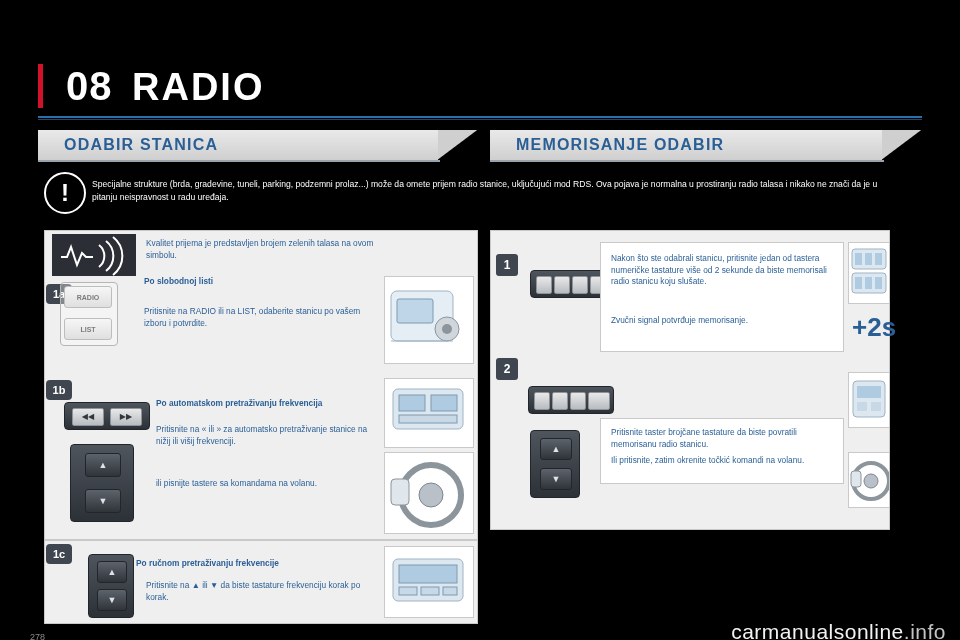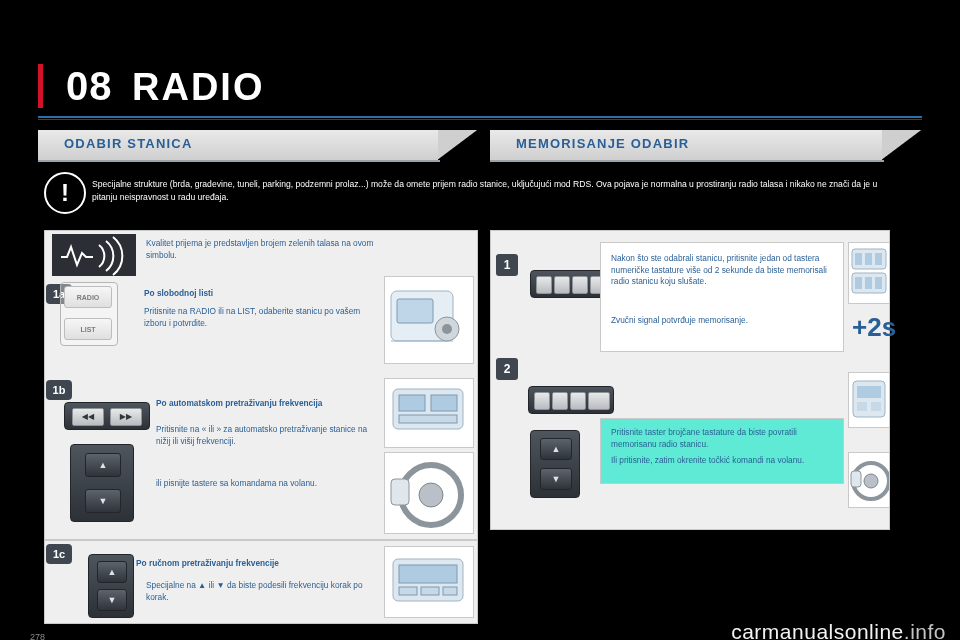--- a/index.html
+++ b/index.html
@@ -8,21 +8,21 @@
 
   
   .chapnum{position:absolute;left:66px;top:44px;color:#fff;font-size:40px;font-weight:bold;letter-spacing:1px;}
   .chaptitle{position:absolute;left:132px;top:46px;color:#fff;font-size:38px;font-weight:bold;letter-spacing:2px;}
   .redbar{position:absolute;left:38px;top:44px;width:5px;height:44px;background:#d2112b;}
   .topline{position:absolute;left:38px;top:96px;width:884px;height:2px;background:#2f6fa8;}
   .topline2{position:absolute;left:38px;top:99px;width:884px;height:1px;background:#1b4a75;}
 
   
   .secbar{position:absolute;height:30px;background:linear-gradient(to bottom,#e9e9e9,#cfcfcf);}
-  .secbar .lbl{position:absolute;left:26px;top:6px;color:#2a5f96;font-size:13px;font-weight:bold;letter-spacing:1.2px;}
+  .secbar .lbl{position:absolute;left:26px;top:6px;color:#2a5f96;font-size:16px;font-weight:bold;letter-spacing:1.2px;}
   .secunder{position:absolute;height:2px;background:#9aa3ab;}
 
   
   .panel{position:absolute;background:#fff;}
   .panelgrey{position:absolute;background:#efefef;}
   .brd{border:1px solid #c9c9c9;box-sizing:border-box;}
 
   .badge{position:absolute;width:26px;height:20px;background:#3f4650;color:#fff;font-size:11px;font-weight:bold;
          display:flex;align-items:center;justify-content:center;border-radius:2px;}
   .badge.round{border-radius:4px;}
@@ -89,21 +89,21 @@
   </div>
   <div class="cap" style="left:146px;top:218px;width:230px;">Kvalitet prijema je predstavljen brojem zelenih talasa na ovom simbolu.</div>
 
   <div class="badge round" style="left:46px;top:264px;">1a</div>
   <div class="panel brd" style="left:46px;top:264px;width:334px;height:82px;background:transparent;border:0;"></div>
 
   <div class="sbtn" style="left:64px;top:266px;width:46px;height:20px;">RADIO</div>
   <div class="sbtn" style="left:64px;top:298px;width:46px;height:20px;">LIST</div>
   <div style="position:absolute;left:60px;top:262px;width:56px;height:62px;border:1px solid #b6b6b6;border-radius:4px;background:rgba(255,255,255,.35);"></div>
 
-  <div class="cap" style="left:144px;top:268px;width:212px;font-weight:bold;">Po slobodnoj listi</div>
+  <div class="cap" style="left:144px;top:256px;width:212px;font-weight:bold;">Po slobodnoj listi</div>
   <div class="cap" style="left:144px;top:286px;width:218px;">Pritisnite na RADIO ili na LIST, odaberite stanicu po vašem izboru i potvrdite.</div>
 
   <div class="panel brd" style="left:384px;top:256px;width:90px;height:88px;">
     <svg width="88" height="86" viewBox="0 0 88 86">
       <rect x="6" y="14" width="62" height="50" rx="6" fill="#e6eef5" stroke="#9fb3c4"></rect>
       <rect x="12" y="22" width="36" height="24" rx="2" fill="#bfd6e8" stroke="#7e9ab0"></rect>
       <circle cx="62" cy="52" r="12" fill="#cfd6dc" stroke="#8d959c"></circle>
       <circle cx="62" cy="52" r="5" fill="#8d959c"></circle>
       <path d="M6 64 L68 64" stroke="#9fb3c4"></path>
     </svg>
@@ -145,21 +145,21 @@
   <div class="badge round" style="left:46px;top:524px;">1c</div>
   <div class="panelgrey brd" style="left:44px;top:520px;width:434px;height:84px;"></div>
   <div class="badge round" style="left:46px;top:524px;z-index:3;">1c</div>
 
   <div class="dev" style="left:88px;top:534px;width:44px;height:62px;z-index:3;">
     <div class="arrowbtn" style="left:8px;top:6px;width:28px;height:20px;">▲</div>
     <div class="arrowbtn" style="left:8px;top:34px;width:28px;height:20px;">▼</div>
   </div>
 
   <div class="cap" style="left:136px;top:538px;width:226px;font-weight:bold;z-index:3;">Po ručnom pretraživanju frekvencije</div>
-  <div class="cap" style="left:146px;top:560px;width:228px;z-index:3;">Specijalne na ▲ ili ▼ da biste podesili frekvenciju korak po korak.</div>
+  <div class="cap" style="left:146px;top:560px;width:228px;z-index:3;">Pritisnite na ▲ ili ▼ da biste tastature frekvenciju korak po korak.</div>
 
   <div class="panel brd" style="left:384px;top:526px;width:90px;height:72px;z-index:3;">
     <svg width="88" height="70" viewBox="0 0 88 70">
       <rect x="8" y="12" width="70" height="42" rx="5" fill="#dce7f0" stroke="#9fb3c4"></rect>
       <rect x="14" y="18" width="58" height="18" fill="#aecbe2" stroke="#7e9ab0"></rect>
       <rect x="14" y="40" width="18" height="8" fill="#c7d8e6" stroke="#7e9ab0"></rect>
       <rect x="36" y="40" width="18" height="8" fill="#c7d8e6" stroke="#7e9ab0"></rect>
       <rect x="58" y="40" width="14" height="8" fill="#c7d8e6" stroke="#7e9ab0"></rect>
     </svg>
   </div>
@@ -201,21 +201,21 @@
     <div class="key" style="left:23px;top:5px;width:14px;height:16px;"></div>
     <div class="key" style="left:41px;top:5px;width:14px;height:16px;"></div>
     <div class="key" style="left:59px;top:5px;width:20px;height:16px;"></div>
   </div>
 
   <div class="dev" style="left:530px;top:410px;width:48px;height:66px;">
     <div class="arrowbtn" style="left:9px;top:7px;width:30px;height:20px;">▲</div>
     <div class="arrowbtn" style="left:9px;top:37px;width:30px;height:20px;">▼</div>
   </div>
 
-  <div class="panel brd" style="left:600px;top:398px;width:244px;height:66px;background:#5eead4;">
+  <div class="panel brd" style="left:600px;top:398px;width:244px;height:66px;background:#ffffff;">
     <div class="cap" style="left:10px;top:8px;width:220px;position:absolute;">Pritisnite taster brojčane tastature da biste povratili memorisanu radio stanicu.</div>
     <div class="cap" style="left:10px;top:36px;width:220px;position:absolute;">Ili pritisnite, zatim okrenite točkić komandi na volanu.</div>
   </div>
 
   <div class="panel brd" style="left:848px;top:352px;width:42px;height:56px;">
     <svg width="40" height="54" viewBox="0 0 40 54">
       <rect x="4" y="8" width="32" height="36" rx="4" fill="#dce7f0" stroke="#9fb3c4"></rect>
       <rect x="8" y="13" width="24" height="12" fill="#aecbe2"></rect>
       <rect x="8" y="29" width="10" height="9" fill="#c7d8e6"></rect>
       <rect x="22" y="29" width="10" height="9" fill="#c7d8e6"></rect>

